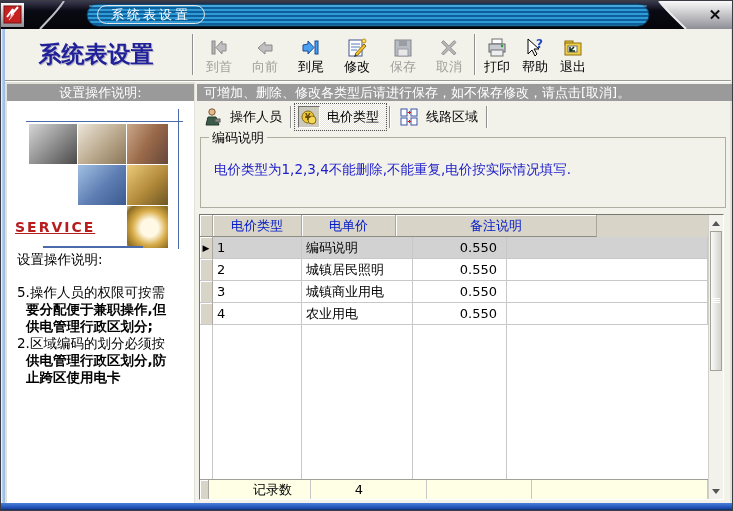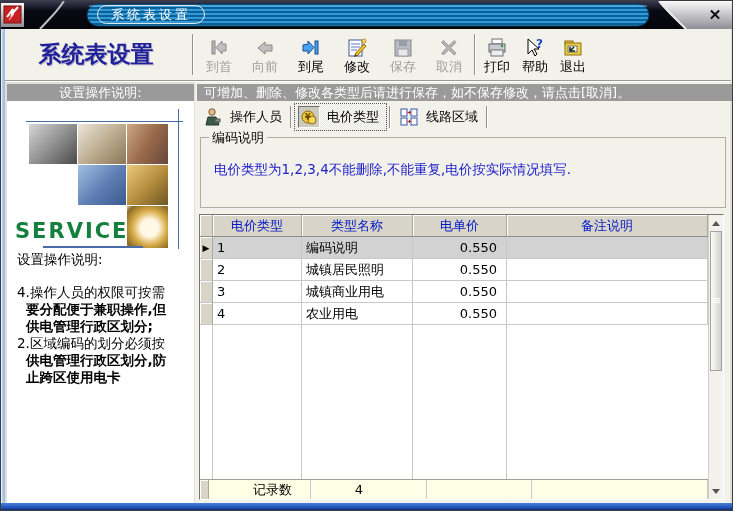--- a/index.html
+++ b/index.html
@@ -47,22 +47,22 @@
   .collage-line-h { position:absolute; left:19px; top:20px; width:157px; height:1px; background:#4a6aaa; }
   .collage-line-v { position:absolute; left:171px; top:8px; width:1px; height:140px; background:#4a6aaa; }
   .tile { position:absolute; width:48px; height:40px; }
   .t1 { left:22px; top:23px; background:linear-gradient(135deg,#d6d6d6,#8a8a8a 55%,#4a4a4a); }
   .t2 { left:71px; top:23px; background:linear-gradient(135deg,#ece6da,#baa88c 55%,#8a7658); }
   .t3 { left:120px; top:23px; width:41px; background:linear-gradient(120deg,#caa88a,#9a6a4a 50%,#66463a); }
   .t4 { left:71px; top:64px; background:linear-gradient(135deg,#a2c0e2,#5c7cb2 55%,#3a5a90); }
   .t5 { left:120px; top:64px; width:41px; background:linear-gradient(135deg,#ecca7c,#b28a3a 55%,#6e5626); }
   .t6 { left:120px; top:105px; width:41px; height:42px;
         background:radial-gradient(circle at 55% 52%, #fff8e4 28%, #d8ac48 55%, #8a6a22 85%, #cfc6b4); }
-  .service-word { position:absolute; left:8px; top:118px; font-size:21px; font-weight:bold;
-                  color:#15803d; letter-spacing:2px; }
+  .service-word { position:absolute; left:8px; top:118px; font-size:14px; font-weight:bold;
+                  color:#b91c1c; letter-spacing:2px;text-decoration:underline; }
   .service-underline { position:absolute; left:36px; top:145px; width:100px; height:2px; background:#4a6aaa; }
   .instructions { position:absolute; top:150px; left:10px; right:4px; font-size:13.5px;
                   color:#000; line-height:17px; }
   .instr-title { margin-bottom:16px; }
   .instr-p2 { }
   .cont { padding-left:9px;font-weight:bold; }
 
   
   .main-panel { position:absolute; left:194px; top:81px; width:535px; height:421px; background:#f2f1ea; }
 
@@ -263,21 +263,21 @@
     <div class="tile t2"></div>
     <div class="tile t3"></div>
     <div class="tile t4"></div>
     <div class="tile t5"></div>
     <div class="tile t6"></div>
     <div class="service-word">SERVICE</div>
     <div class="service-underline"></div>
 
     <div class="instructions">
       <div class="instr-title">设置操作说明:</div>
-      <div>4.操作人员的权限可按需</div>
+      <div>5.操作人员的权限可按需</div>
       <div class="cont">要分配便于兼职操作,但</div>
       <div class="cont">供电管理行政区划分;</div>
       <div class="instr-p2">2.区域编码的划分必须按</div>
       <div class="cont">供电管理行政区划分,防</div>
       <div class="cont">止跨区使用电卡</div>
     </div>
   </div>
 
   <div class="main-panel"></div>
 
@@ -323,21 +323,20 @@
   <div class="groupbox">
     <div class="gb-legend">编码说明</div>
     <div class="gb-text">电价类型为1,2,3,4不能删除,不能重复,电价按实际情况填写.</div>
   </div>
 
   <div class="grid">
     <div class="grid-cols">
       <div class="grid-head">
         <div class="hcell c0"></div>
         <div class="hcell c1">电价类型</div>
-        <div class="hcell c2">类型名称</div>
         <div class="hcell c3">电单价</div>
         <div class="hcell c4">备注说明</div>
       </div>
 
       <div class="grid-row selected">
         <div class="ind">▶</div>
         <div class="dcell c1">1</div>
         <div class="dcell c2">编码说明</div>
         <div class="dcell c3 num">0.550</div>
         <div class="dcell c4"></div>

